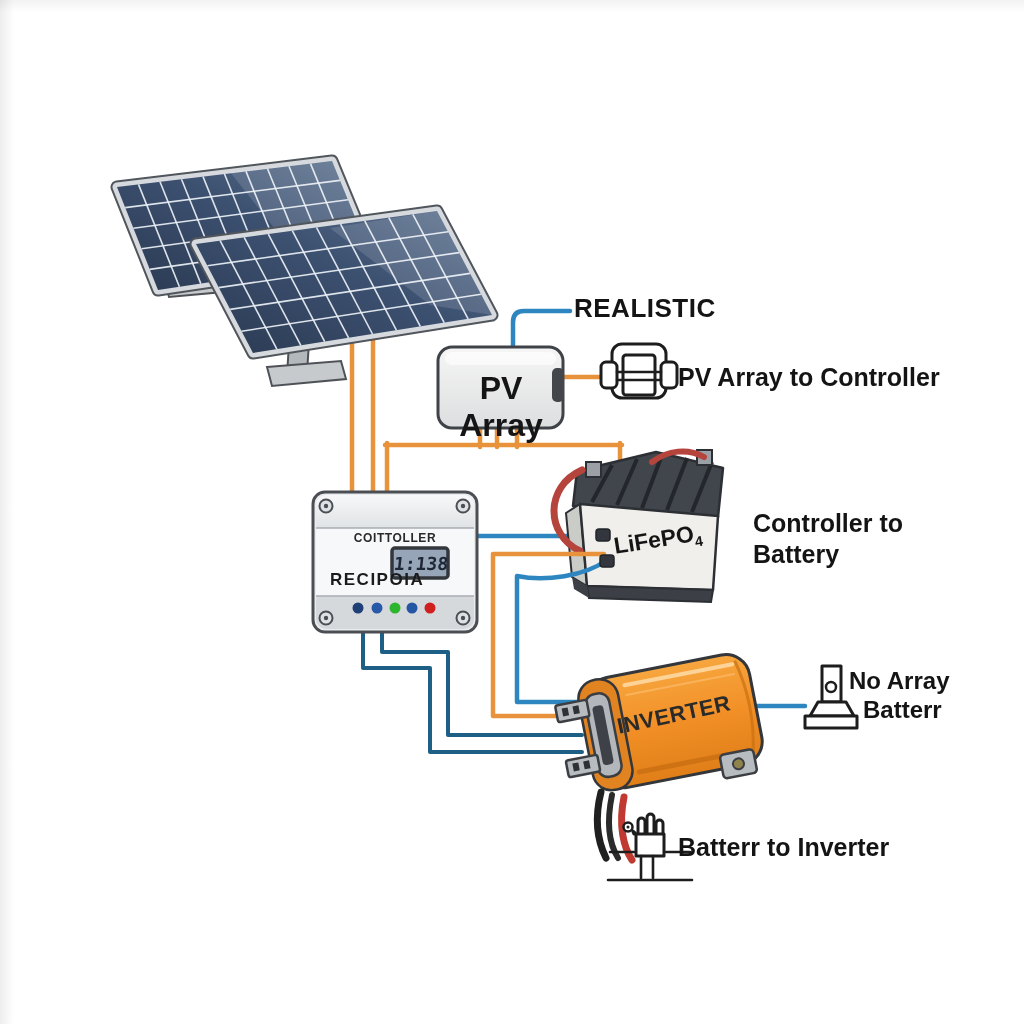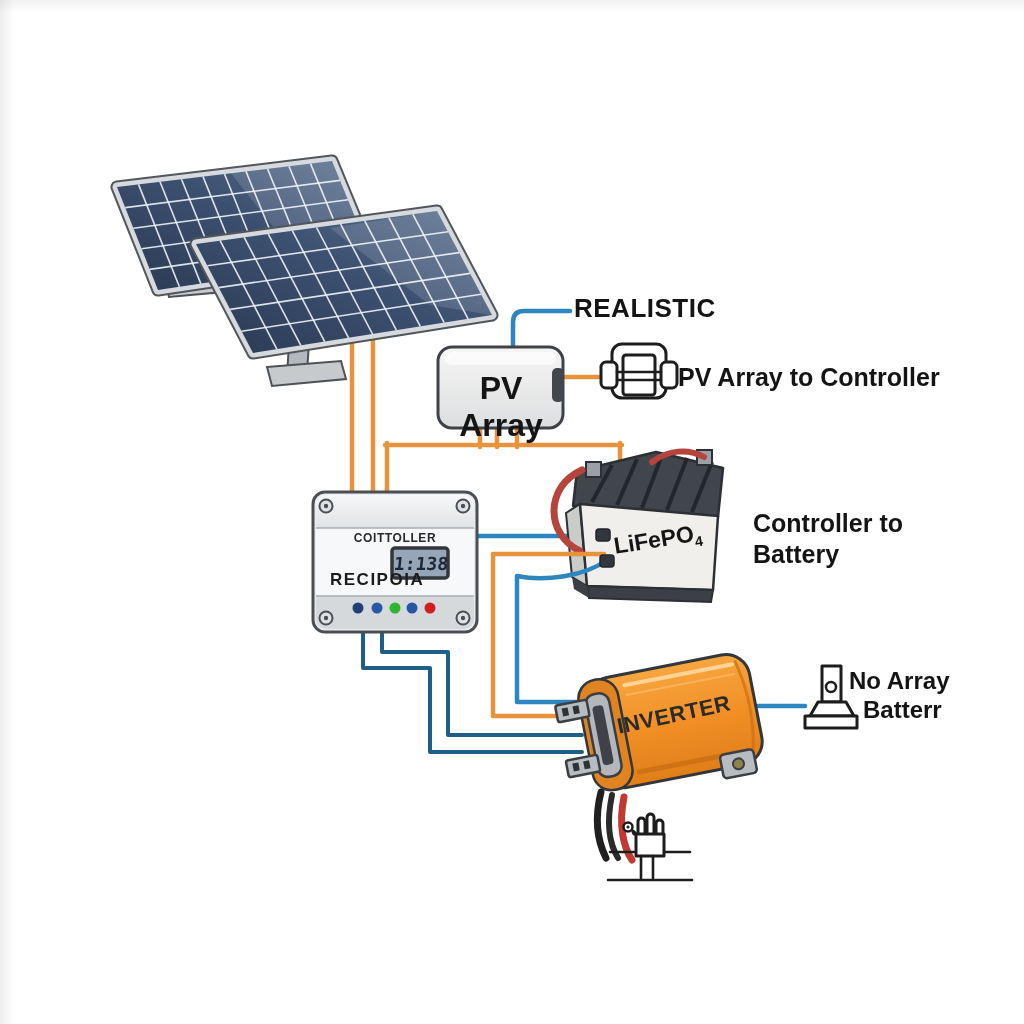--- a/index.html
+++ b/index.html
@@ -258,20 +258,21 @@
   <div>Battery</div>
 </div>
 
 <div class="lbl lbl-big" style="left:678px;top:362px;">PV Array to Controller</div>
 
 <div class="lbl" style="left:849px;top:666px;font-size:24px;line-height:29px;">
   <div>No Array</div>
   <div style="padding-left:14px;">Batterr</div>
 </div>
 
+<div class="lbl lbl-big" style="left:678px;top:832px;">Batterr to Inverter</div>
 
 <div class="dev-lbl" style="left:440px;top:370px;width:122px;font-size:32px;">PV Array</div>
 
 <div class="dev-lbl" style="left:332px;top:531px;width:126px;font-size:12px;letter-spacing:.6px;color:#2a2a2a;">COITTOLLER</div>
 
 <div class="lcd-text" style="left:394px;top:553px;width:52px;font-size:18px;">1:138</div>
 
 <div class="dev-lbl" style="left:330px;top:570px;width:90px;font-size:17px;letter-spacing:1.5px;text-align:center;color:#1b1b1b;">RECIPOIA</div>
 
 <div class="dev-lbl" style="left:612px;top:526px;width:92px;font-size:23px;transform:rotate(-9deg);"><span>LiFePO</span><sub style="font-size:62%;">4</sub></div>

